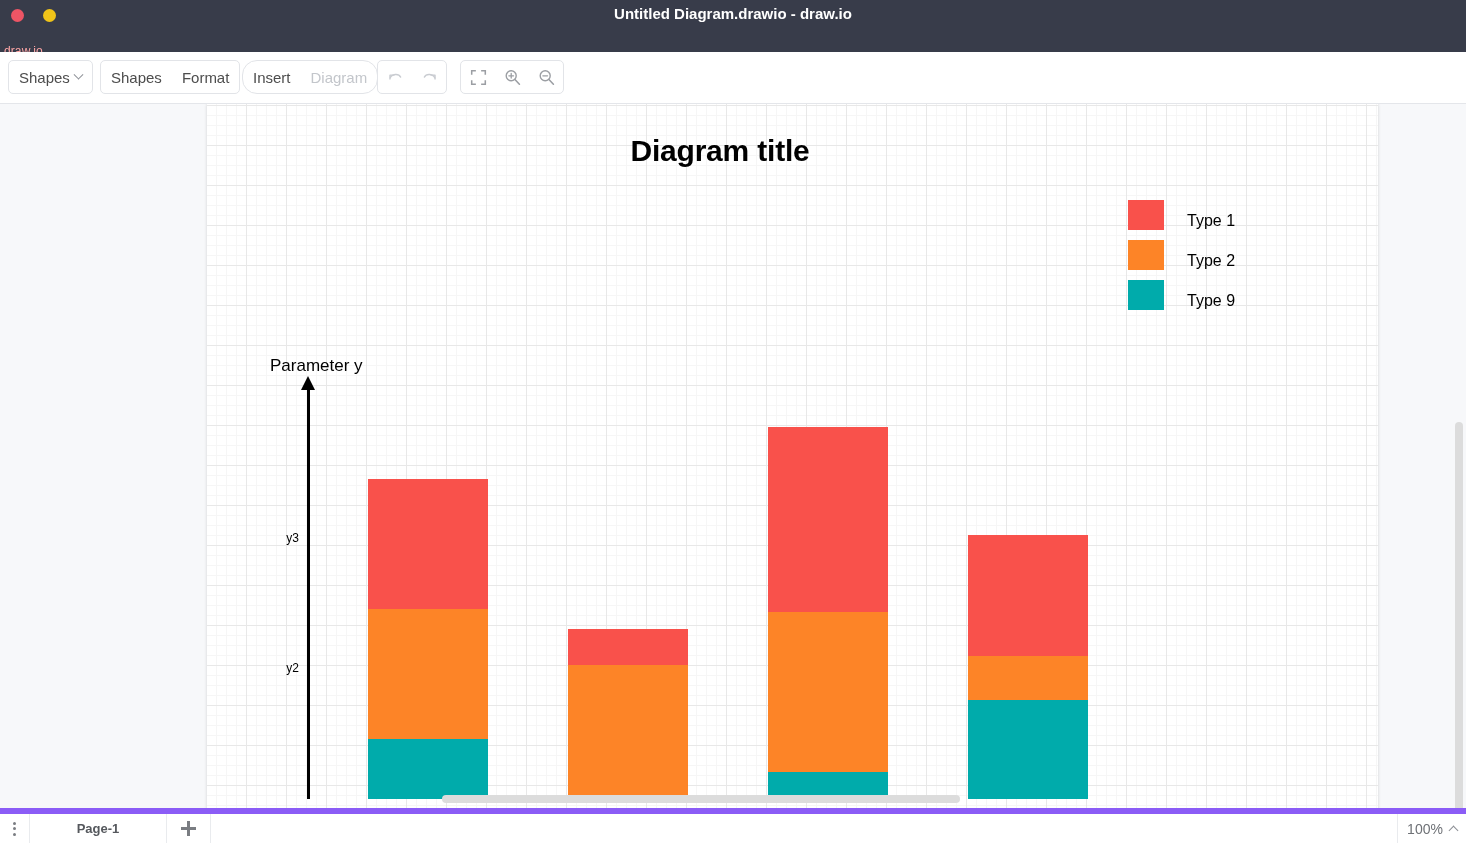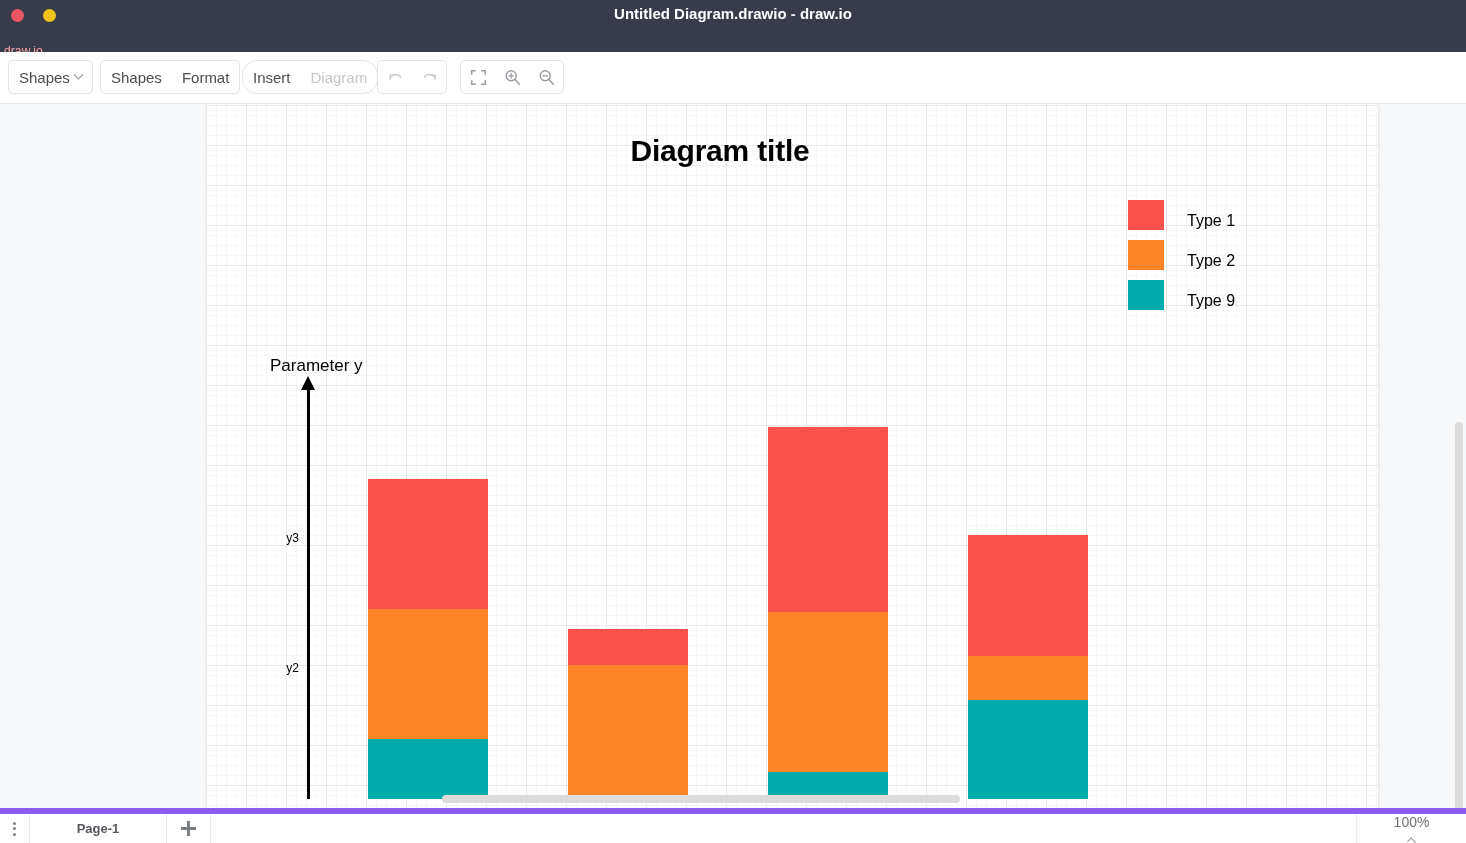--- a/index.html
+++ b/index.html
@@ -153,22 +153,22 @@
   .f-cell {
     display: flex; align-items: center; justify-content: center;
     border-right: 1px solid #e9ebee;
     cursor: pointer;
   }
   #f-menu  { width: 30px; }
   #f-page  { width: 137px; font-size: 13px; font-weight: bold; color: #55585d; }
   #f-add   { width: 44px; }
   #f-fill  { flex: 1; border-right: none; }
   #f-zoom  {
-    width: 110px; border-right: none; border-left: 1px solid #e9ebee;
-    font-size: 14px; color: #6e7176; gap: 7px; flex-direction: column;
+    width: 69px; border-right: none; border-left: 1px solid #e9ebee;
+    font-size: 14px; color: #6e7176; gap: 7px;
   }
   .dots-v { display: flex; flex-direction: column; gap: 2.5px; }
   .dots-v i { width: 3px; height: 3px; background: #7a7d82; border-radius: 50%; display: block; }
   .plus {
     position: relative; width: 15px; height: 15px;
   }
   .plus::before, .plus::after {
     content: ""; position: absolute; background: #7a7d82;
   }
   .plus::before { left: 6px; top: 0; width: 3px; height: 15px; }

